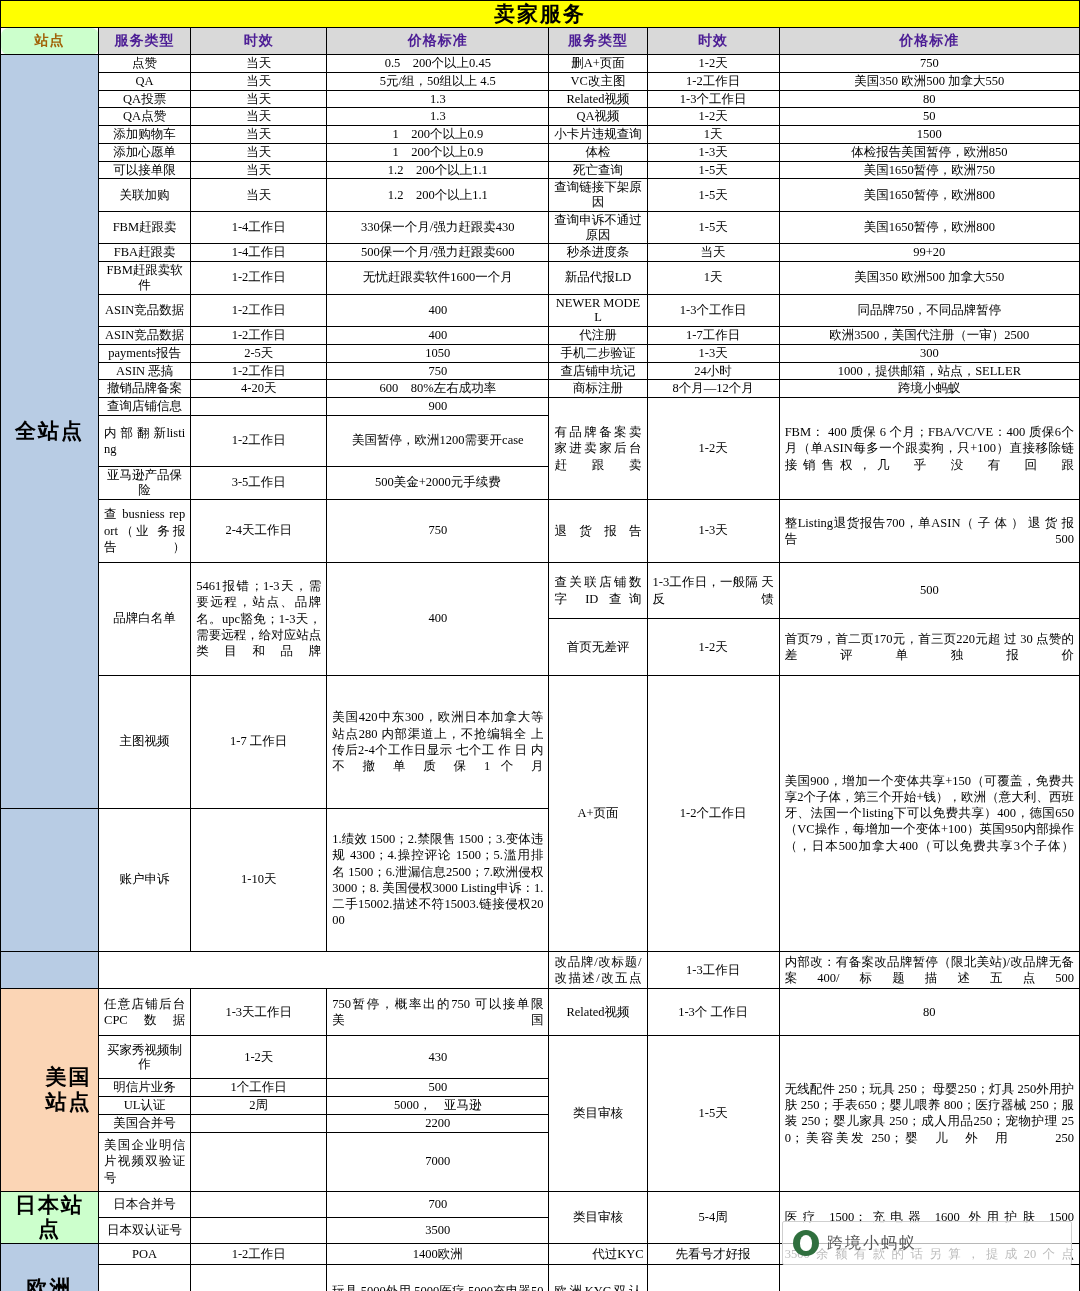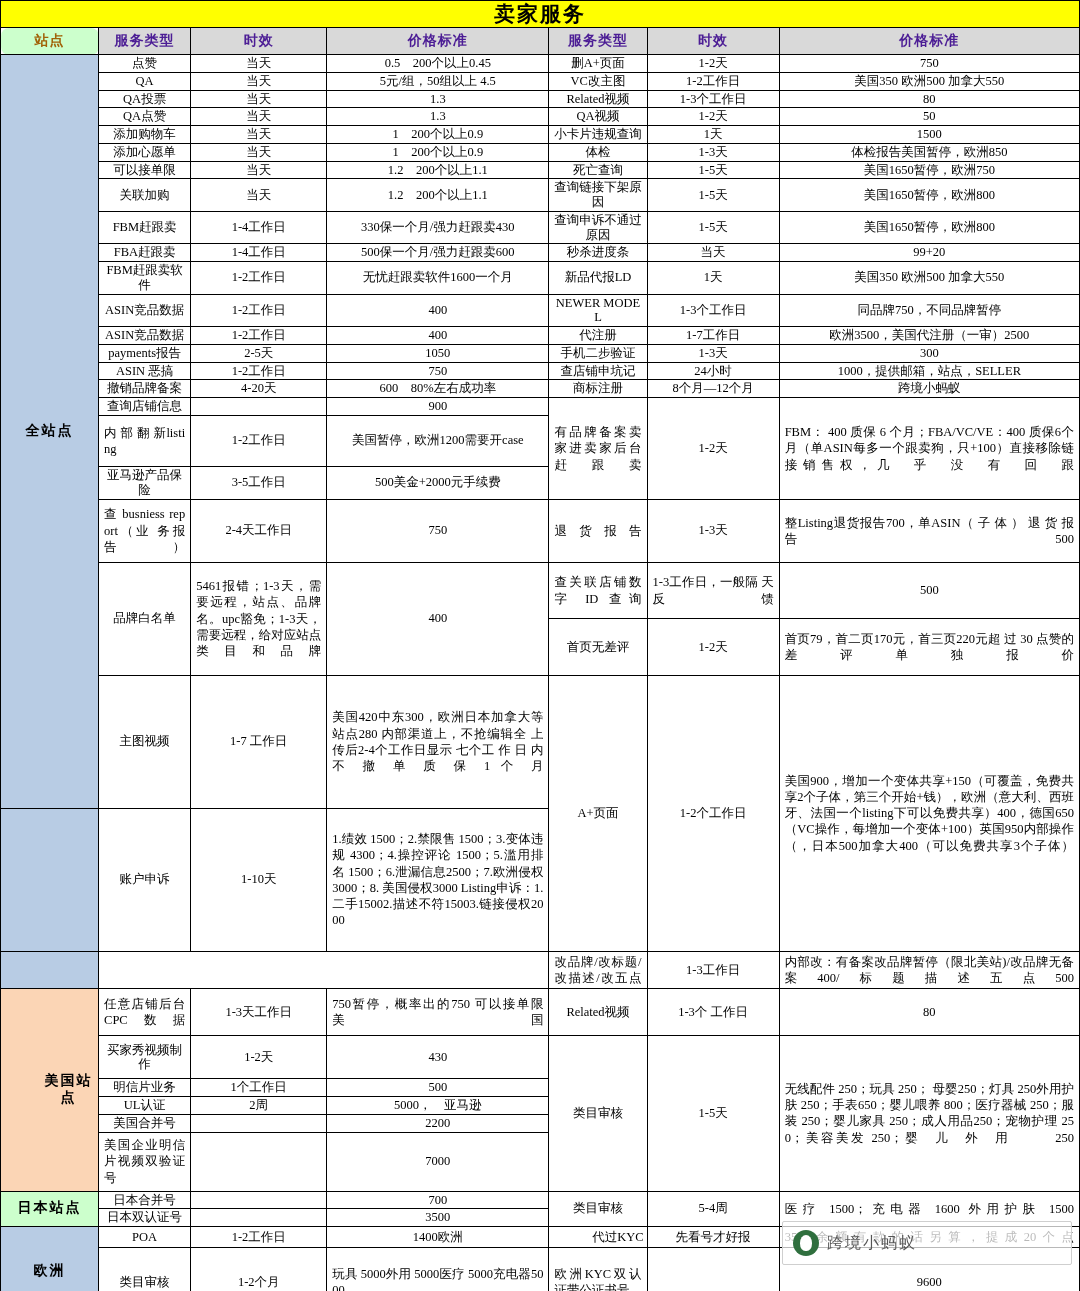--- a/index.html
+++ b/index.html
@@ -31,21 +31,21 @@
   .hdr{
     background:#d9d9d9;
     font-weight:bold;
     color:#4c1d95;
     font-size:14px;
     height:24px;
     letter-spacing:1px;
   }
   .hdr.site{color:#a16207;background:#ccffcc;border-radius:8px;}
   .sitecell{
-    font-size:14px;
+    font-size:21px;
     font-weight:bold;
     letter-spacing:2px;
     vertical-align:middle;
   }
   .s-all{background:#b8cce4;}
   .s-us{background:#fbd5b5;padding-left:41px;}
   .s-jp{background:#ccffcc;}
   .s-eu{background:#b8cce4;}
   .left{text-align:right;}
   .just{text-align:justify;text-align-last:justify;padding:2px 5px;line-height:1.3;}

